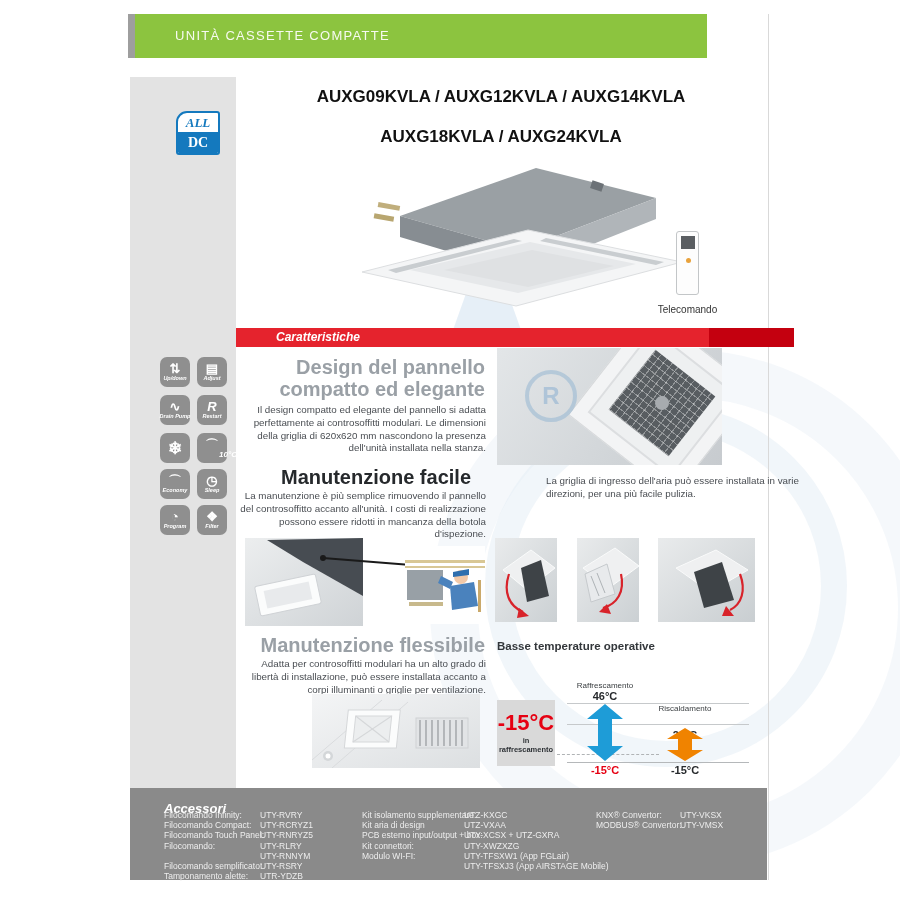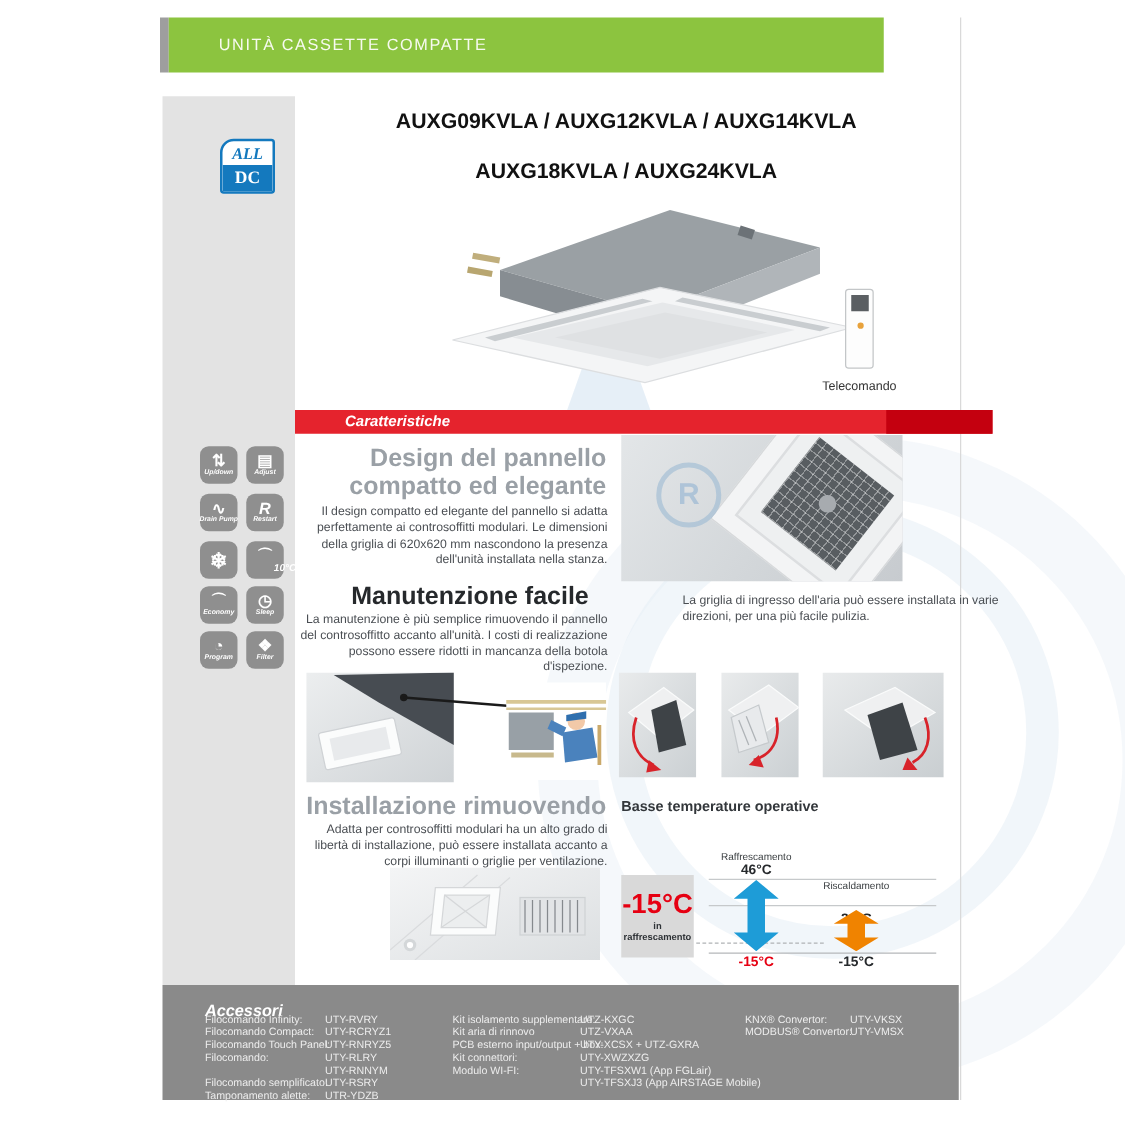--- a/index.html
+++ b/index.html
@@ -253,21 +253,21 @@
           <stop offset="1" stop-color="#c9ced1"></stop>
         </linearGradient>
       </defs>
     <rect width="97" height="84" fill="url(#p3g)"></rect>
     <polygon points="18,30 58,12 90,32 52,54" fill="#eff0f1" stroke="#fafbfb"></polygon>
     <polygon points="36,34 64,24 76,62 46,70" fill="#3e4347"></polygon>
     <path d="M82 36 C88 52 84 66 72 72" fill="none" stroke="#d8232a" stroke-width="2.2"></path>
     <polygon points="68,68 76,78 64,78" fill="#d8232a"></polygon>
   </svg>
 
-  <div class="abs z h-grey" style="left:240px;top:634px;width:245px;">Installazione rimuovendo</div>
+  <div class="abs z h-grey" style="left:240px;top:634px;width:245px;">Manutenzione flessibile</div>
   <div class="abs z body-txt" style="left:240px;top:658px;width:246px;">Adatta per controsoffitti modulari ha un alto grado di libertà di installazione, può essere installata accanto a corpi illuminanti o griglie per ventilazione.</div>
 
   <svg class="abs z" style="left:312px;top:694px;" width="168" height="74" viewBox="0 0 168 74">
     <defs>
         <linearGradient id="ig" x1="0" y1="0" x2="1" y2="1">
       <stop offset="0" stop-color="#f4f5f6"></stop>
           <stop offset="1" stop-color="#dcdfe1"></stop>
         </linearGradient>
       </defs>
     <rect width="168" height="74" fill="url(#ig)"></rect>
@@ -354,21 +354,21 @@
           <span>UTR-YDZB</span>
         </div>
     </div>
 
     <div class="acc-group g2" style="left:232px;">
       <div class="acc-row">
           <span class="acc-label">Kit isolamento supplementare:</span>
           <span>UTZ-KXGC</span>
         </div>
       <div class="acc-row">
-          <span class="acc-label">Kit aria di rinnovo</span>
+          <span class="acc-label">Kit aria di design</span>
           <span>UTZ-VXAA</span>
         </div>
       <div class="acc-row">
           <span class="acc-label">PCB esterno input/output + box:</span>
           <span>UTY-XCSX + UTZ-GXRA</span>
         </div>
       <div class="acc-row">
           <span class="acc-label">Kit connettori:</span>
           <span>UTY-XWZXZG</span>
         </div>

